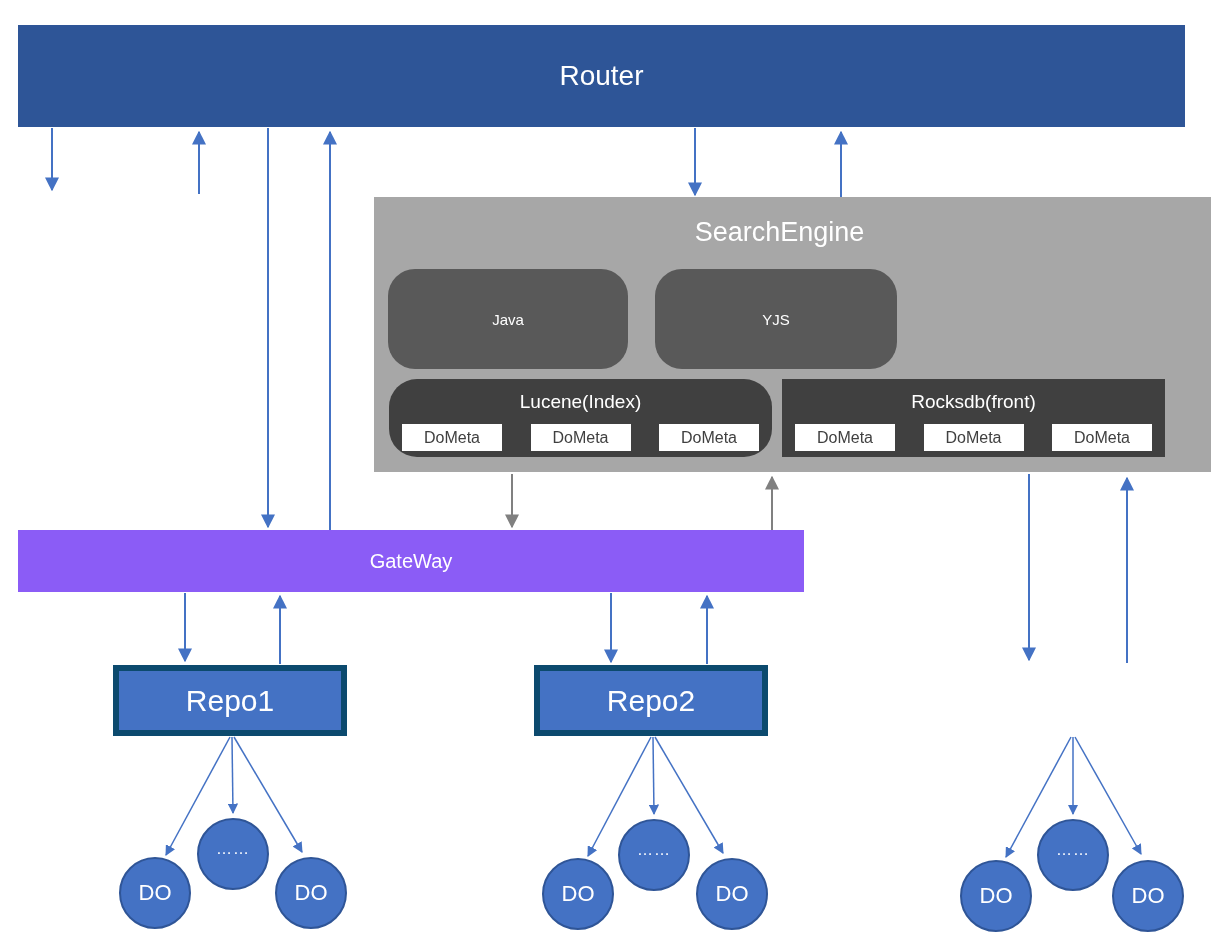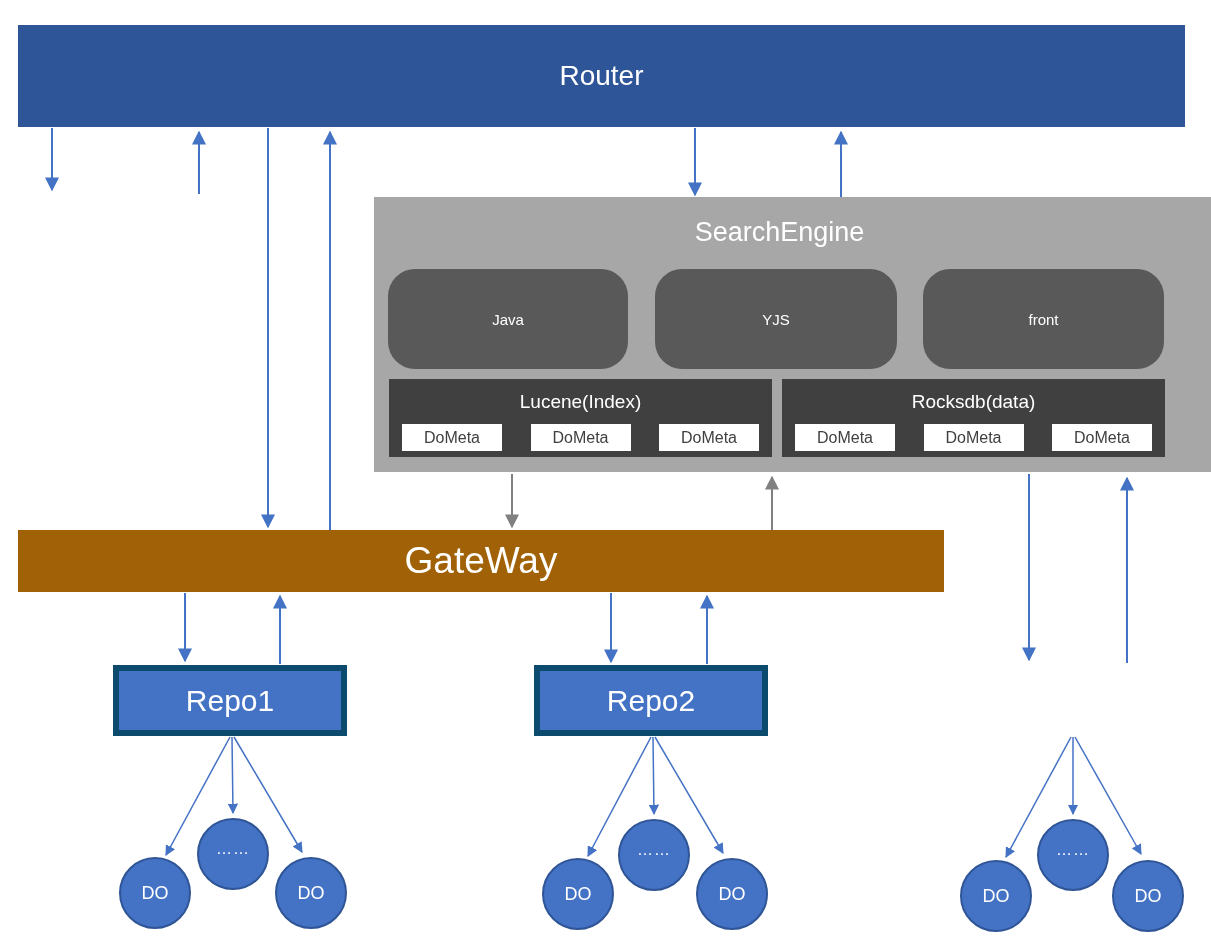--- a/index.html
+++ b/index.html
@@ -12,34 +12,34 @@
   #router{left:18px;top:25px;width:1167px;height:102px;background:#2E5597;font-size:28px;}
   #sub-router{left:18px;top:196px;width:215px;height:124px;background:#2E5597;font-size:29px;}
 
   #search-engine{left:374px;top:197px;width:975px;height:275px;background:#A7A7A7;}
   #se-title{left:0;top:0;width:811px;height:70px;font-size:27px;}
   .module{top:72px;height:100px;background:#595959;font-size:15px;border-radius:27px;}
   #module-java{left:14px;width:240px;}
   #module-yjs{left:281px;width:242px;}
   #module-front{left:549px;width:241px;}
   .store{top:182px;width:383px;height:78px;background:#404040;display:flex;flex-direction:column;}
-  #store-lucene{left:15px;}
+  #store-lucene{left:15px;border-radius:28px;}
   #store-rocksdb{left:408px;}
   .store-title{flex:1;display:flex;align-items:center;justify-content:center;color:#fff;font-size:19px;}
   .store-items{display:flex;justify-content:space-between;margin:0 13px 6px 13px;height:27px;}
   .dometa{width:100px;height:27px;background:#ffffff;color:#404040;font-size:16px;display:flex;align-items:center;justify-content:center;}
 
-  #gateway{left:18px;top:530px;width:926px;height:62px;background:#a16207;font-size:37px;}
+  #gateway{left:18px;top:530px;width:786px;height:62px;background:#8b5cf6;font-size:20px;}
 
   .repo{height:71px;background:#4472C4;border:6px solid #0c4a6e;font-size:30px;}
   #repo1{left:113px;top:665px;width:234px;}
   #repo2{left:534px;top:665px;width:234px;}
   #repo3{left:957px;top:664px;width:231px;height:72px;}
 
-  .do-circle{width:72px;height:72px;border-radius:50%;background:#4472C4;border:2px solid #2F5597;font-size:18px;}
+  .do-circle{width:72px;height:72px;border-radius:50%;background:#4472C4;border:2px solid #2F5597;font-size:22px;}
   .dots-circle{width:72px;height:72px;border-radius:50%;background:#4472C4;border:2px solid #2F5597;font-size:16px;letter-spacing:1px;}
   .dots-circle span{transform:translateY(-5px);}
 
   #arrows{position:absolute;left:0;top:0;pointer-events:none;}
 </style>
 </head>
 <body>
 
 <div id="canvas">
 
@@ -84,35 +84,32 @@
 
   <div id="search-engine" class="abs">
     <div id="se-title" class="abs center node-text">SearchEngine</div>
 
     <div id="module-java" class="abs center node-text module">
       <span>Java</span>
     </div>
     <div id="module-yjs" class="abs center node-text module">
       <span>YJS</span>
     </div>
-    <div id="module-front" class="abs center node-text module">
-      <span>front</span>
-    </div>
 
     <div id="store-lucene" class="abs store">
       <div class="store-title">Lucene(Index)</div>
       <div class="store-items">
         <div class="dometa">DoMeta</div>
         <div class="dometa">DoMeta</div>
         <div class="dometa">DoMeta</div>
       </div>
     </div>
 
     <div id="store-rocksdb" class="abs store">
-      <div class="store-title">Rocksdb(data)</div>
+      <div class="store-title">Rocksdb(front)</div>
       <div class="store-items">
         <div class="dometa">DoMeta</div>
         <div class="dometa">DoMeta</div>
         <div class="dometa">DoMeta</div>
       </div>
     </div>
   </div>
 
   <div id="gateway" class="abs center node-text">
     <span>GateWay</span>

